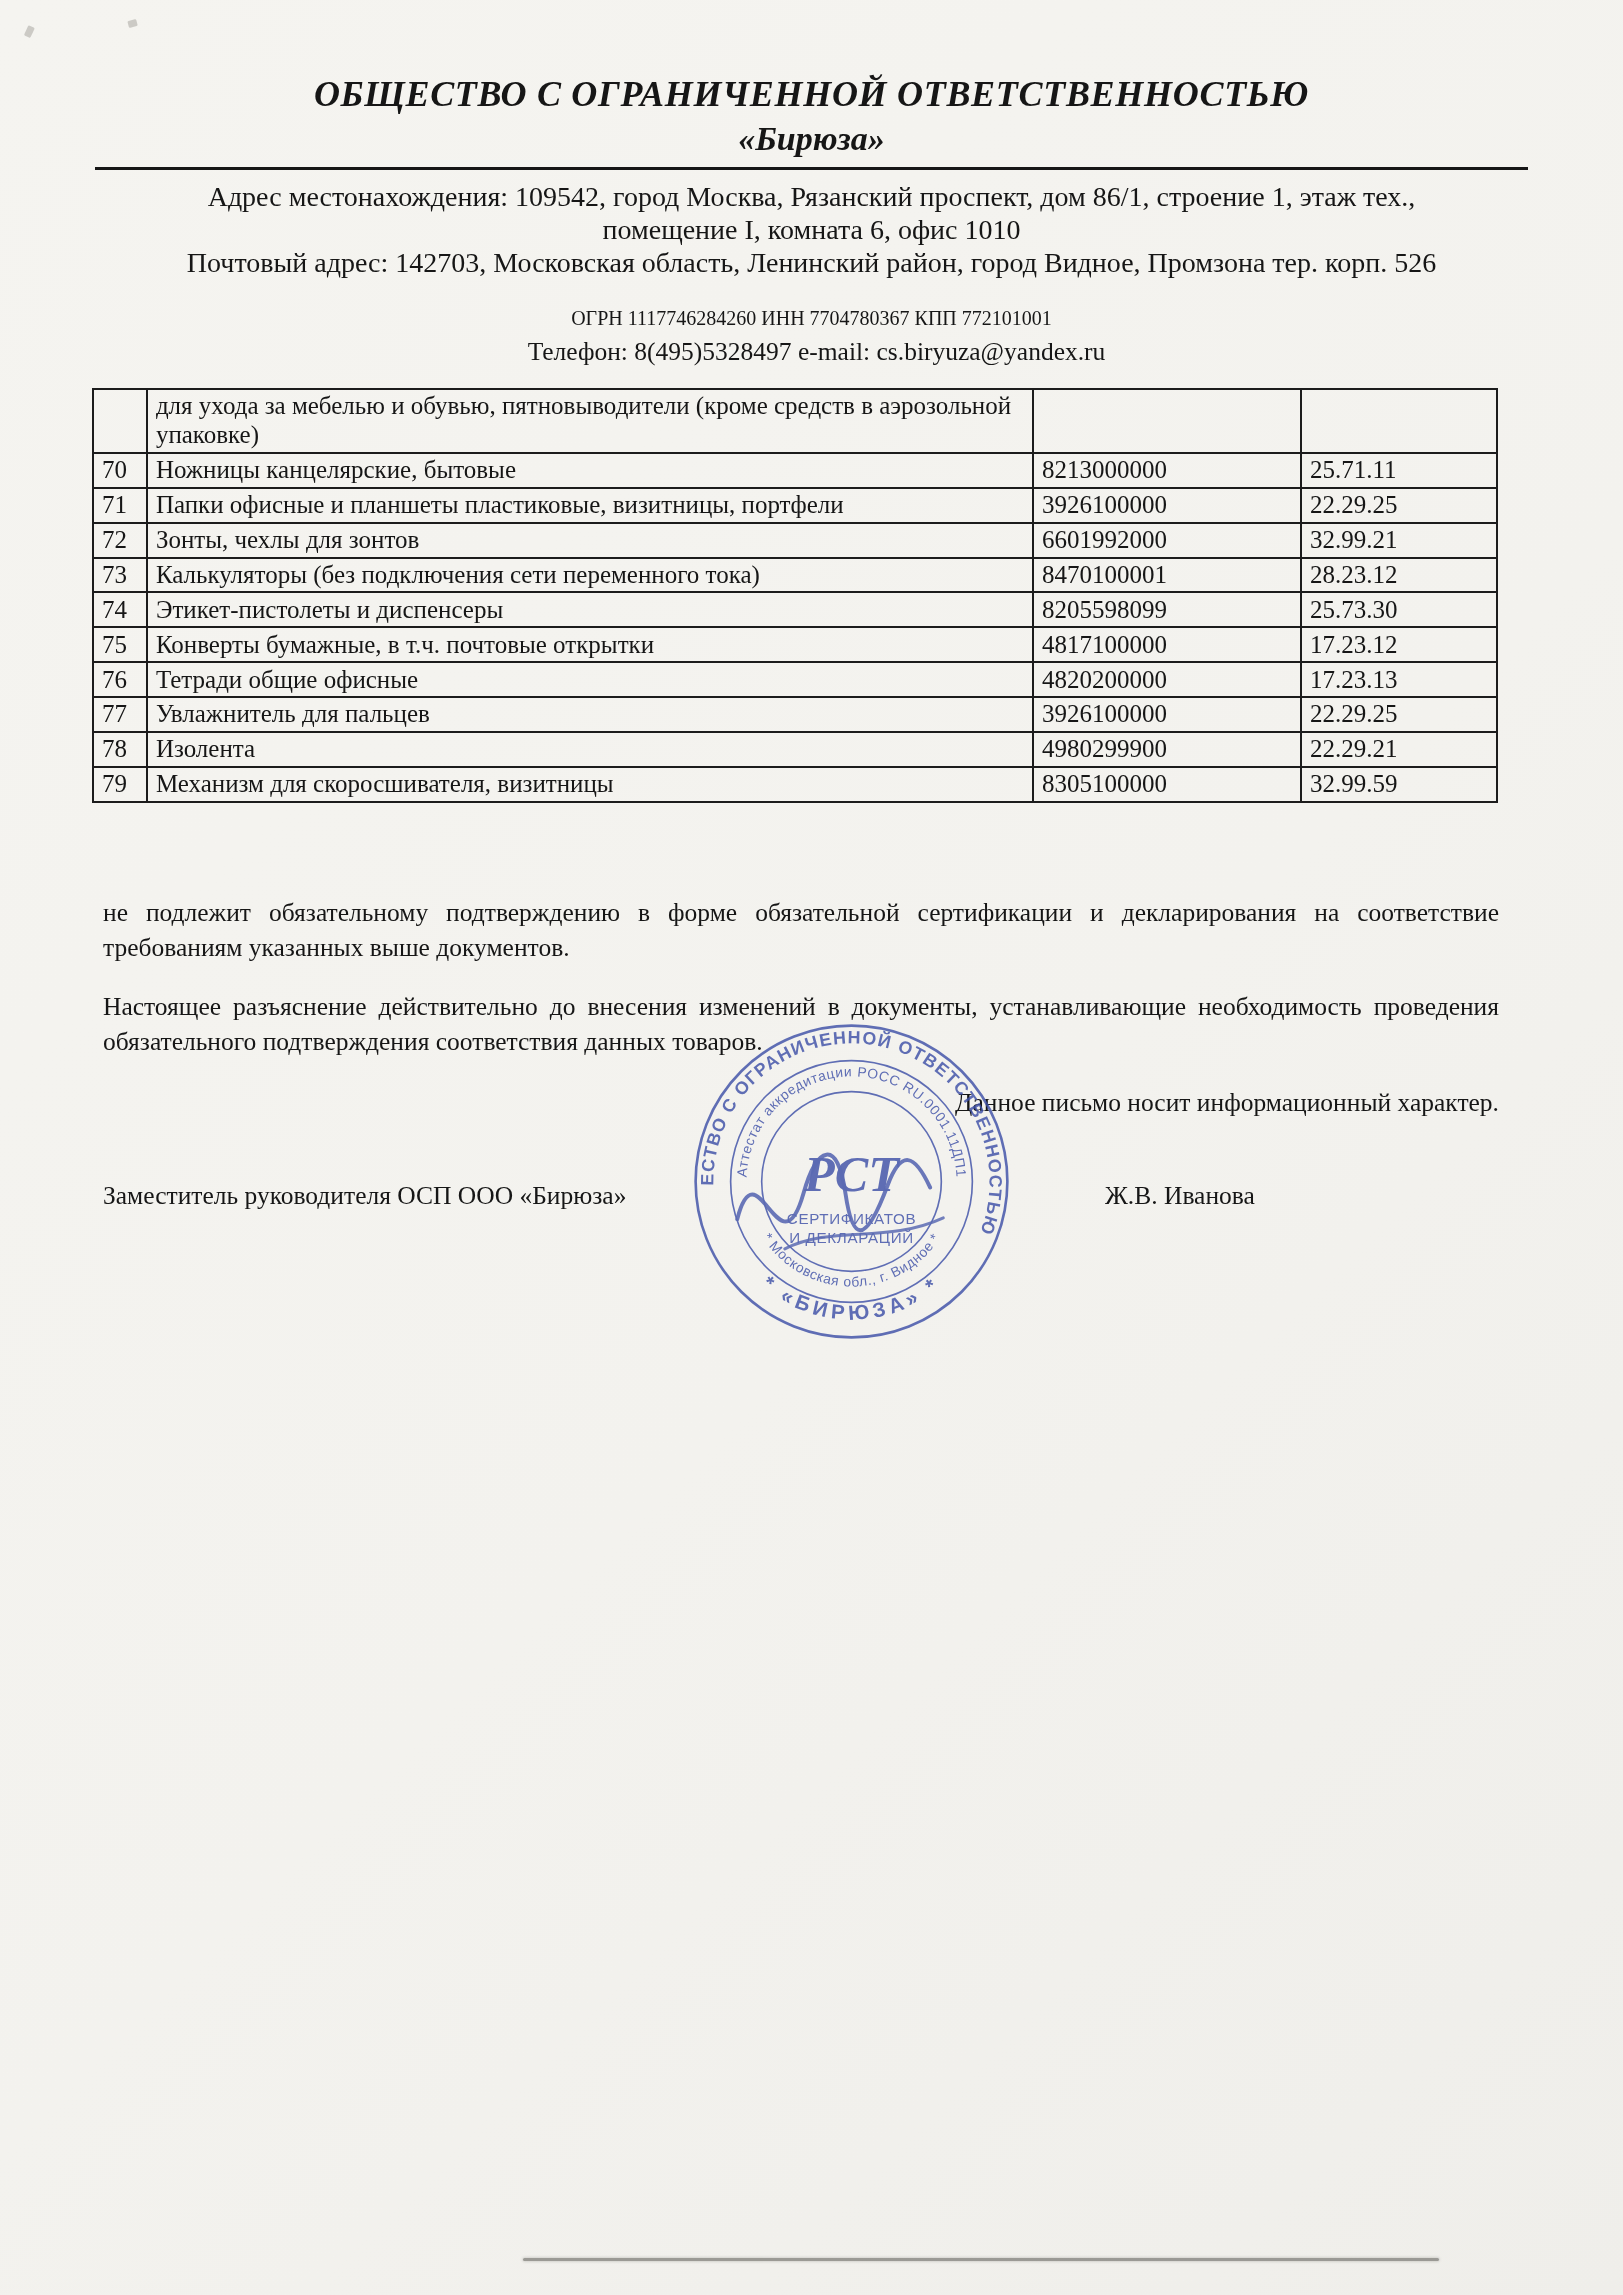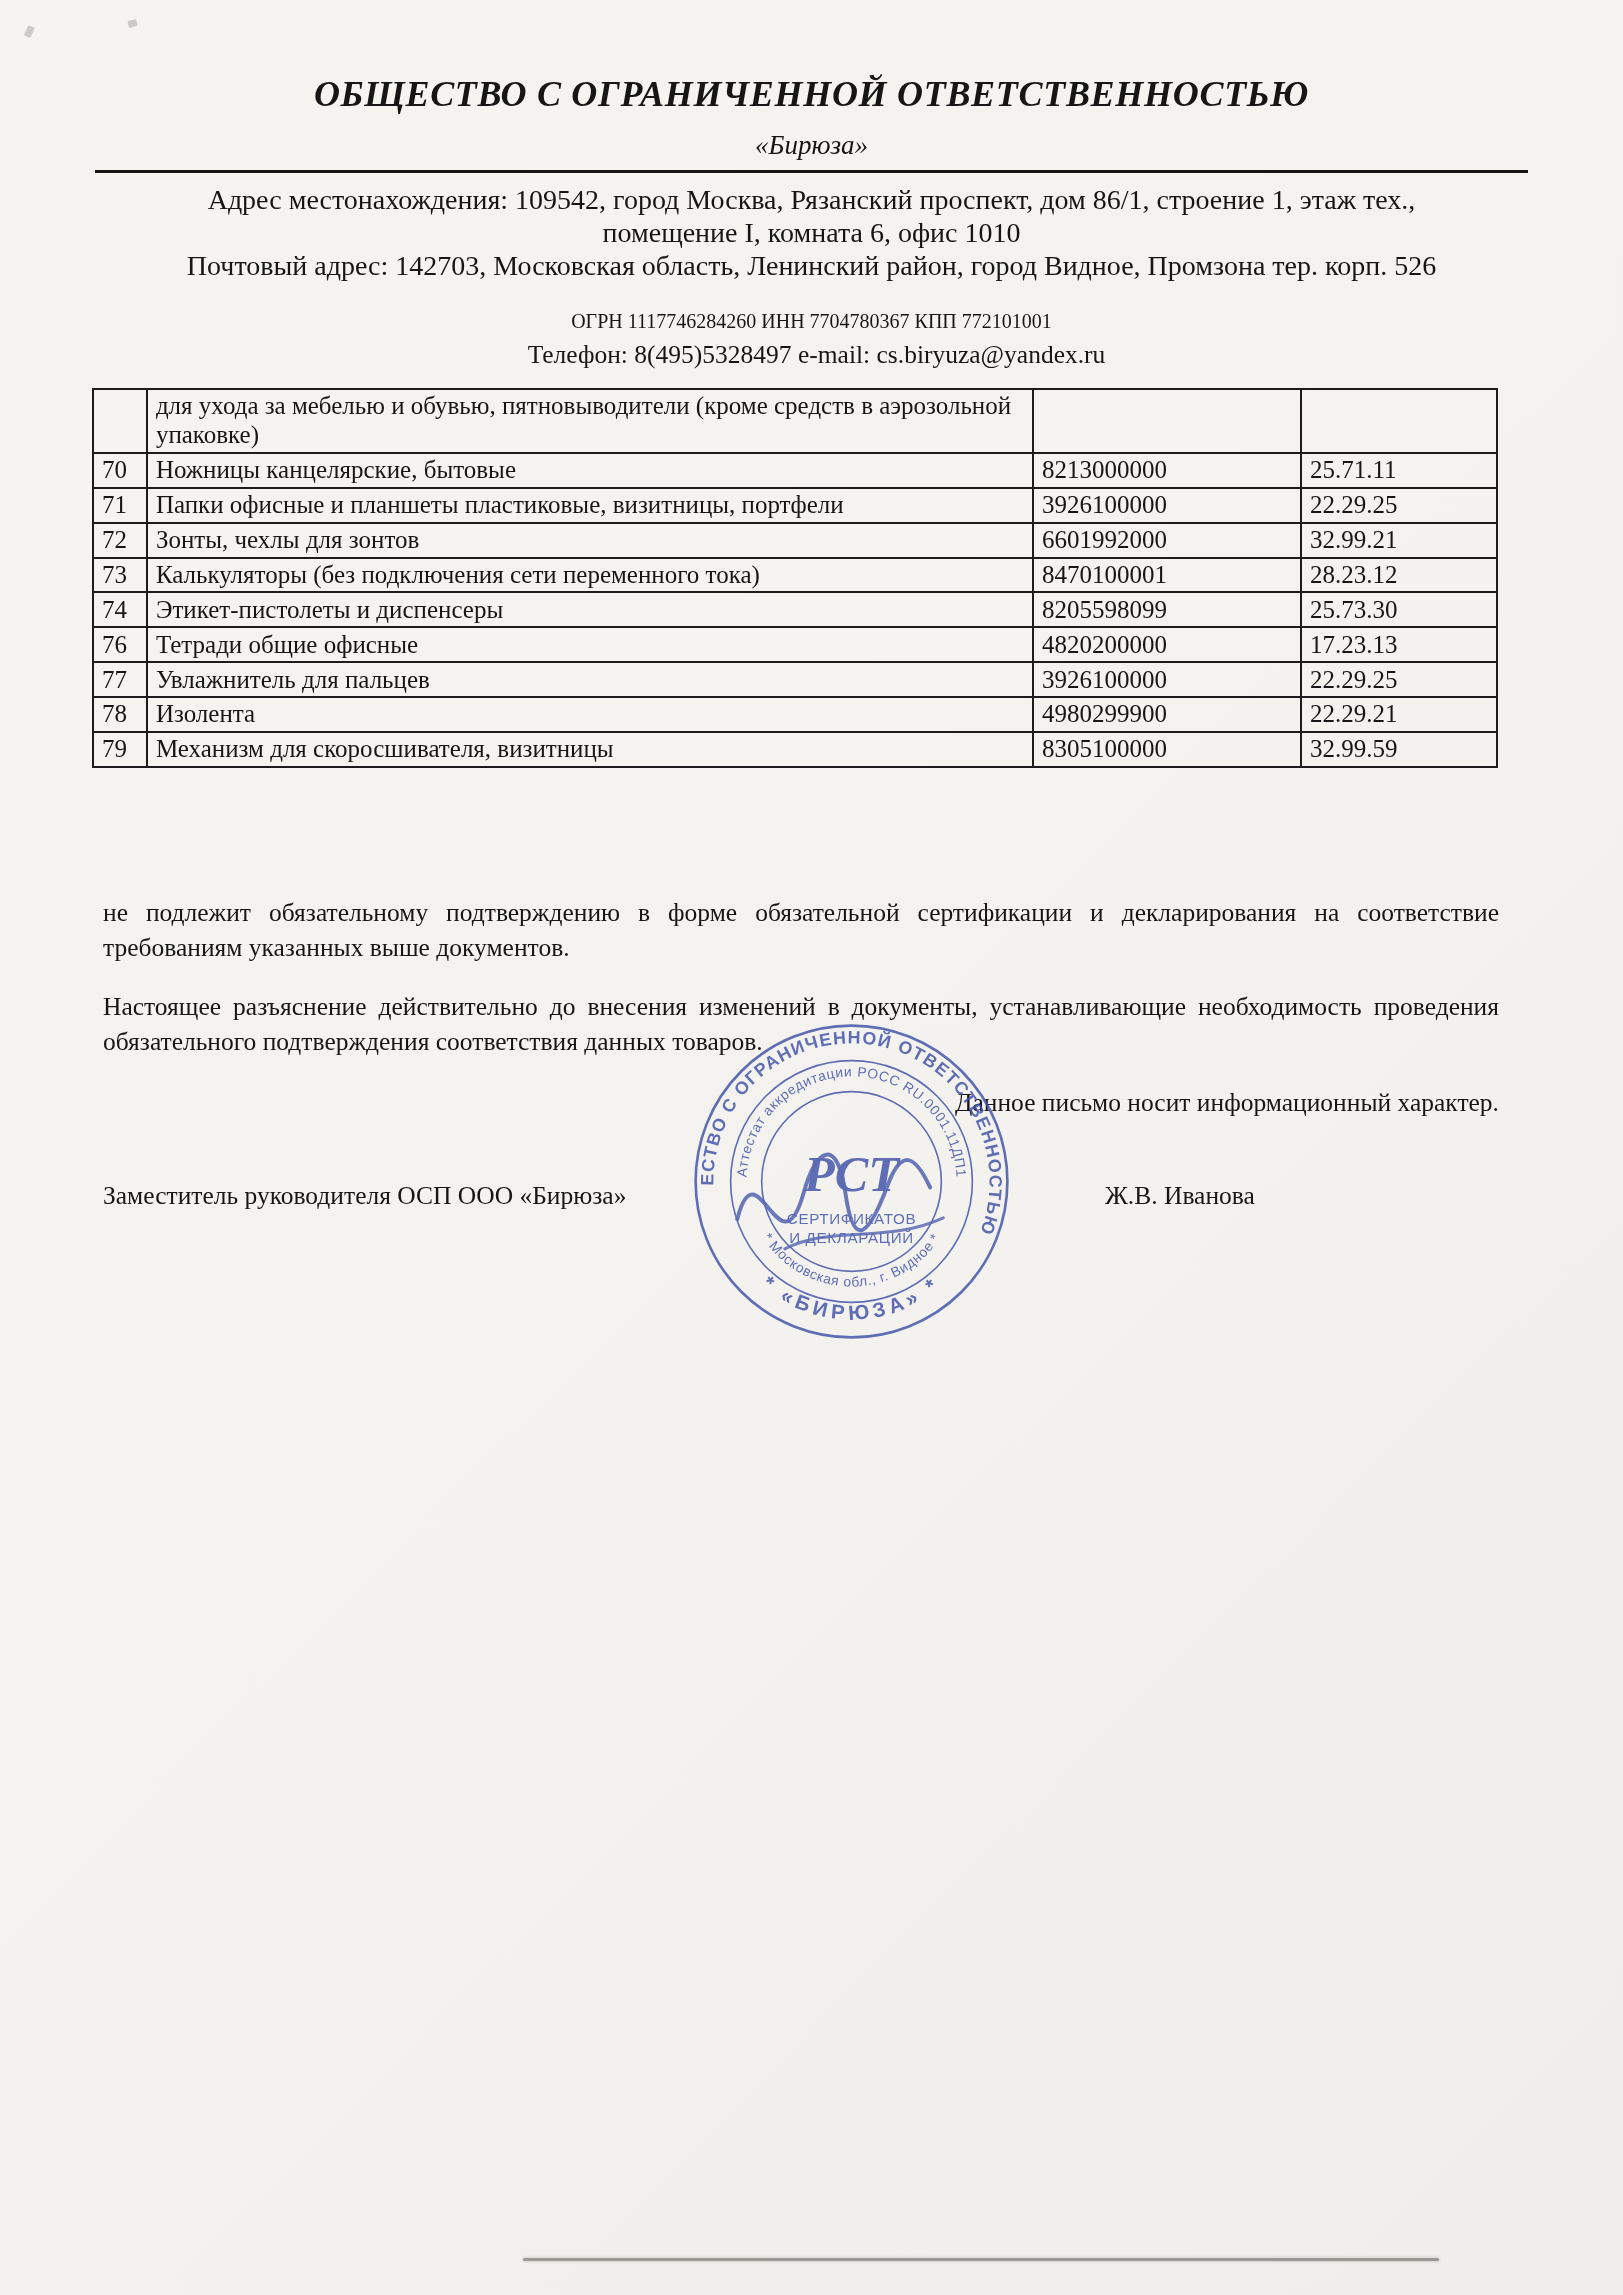--- a/index.html
+++ b/index.html
@@ -8,21 +8,21 @@
     position: relative;
     overflow: hidden;
     background: linear-gradient(135deg, #f5f4f0 0%, #f3f2ee 55%, #efeeea 100%);
     font-family: "Liberation Serif", serif;
     color: #161616;
   }
 
   
   .doc-header { position: absolute; top: 73px; left: 0; width: 100%; text-align: center; }
   .title1 { font-size: 36px; font-weight: bold; font-style: italic; letter-spacing: 0.7px; }
-  .title2 { font-size: 27px; font-weight: normal; font-style: italic; margin-top: 15px; }
+  .title2 { font-size: 34px; font-weight: bold; font-style: italic; margin-top: 5px; }
   .header-rule { margin: 9.2px 95px 0 95px; height: 3.3px; background: #161616; }
   .addr { font-size: 28px; line-height: 33px; }
   .addr-first { margin-top: 9.2px; }
   .reg-line { font-size: 20px; line-height: 33px; margin-top: 23px; }
   .contact-line { font-size: 25.5px; line-height: 33px; margin-left: 10px; }
 
   
   table.goods {
     position: absolute; top: 388px; left: 92px;
     width: 1406px;
@@ -138,20 +138,26 @@
       <td class="c-code">8470100001</td>
       <td class="c-okpd">28.23.12</td>
     </tr>
     <tr>
       <td class="c-num">74</td>
       <td class="c-name">Этикет-пистолеты и диспенсеры</td>
       <td class="c-code">8205598099</td>
       <td class="c-okpd">25.73.30</td>
     </tr>
     <tr>
+      <td class="c-num">75</td>
+      <td class="c-name">Конверты бумажные, в т.ч. почтовые открытки</td>
+      <td class="c-code">4817100000</td>
+      <td class="c-okpd">17.23.12</td>
+    </tr>
+    <tr>
       <td class="c-num">76</td>
       <td class="c-name">Тетради общие офисные</td>
       <td class="c-code">4820200000</td>
       <td class="c-okpd">17.23.13</td>
     </tr>
     <tr>
       <td class="c-num">77</td>
       <td class="c-name">Увлажнитель для пальцев</td>
       <td class="c-code">3926100000</td>
       <td class="c-okpd">22.29.25</td>

